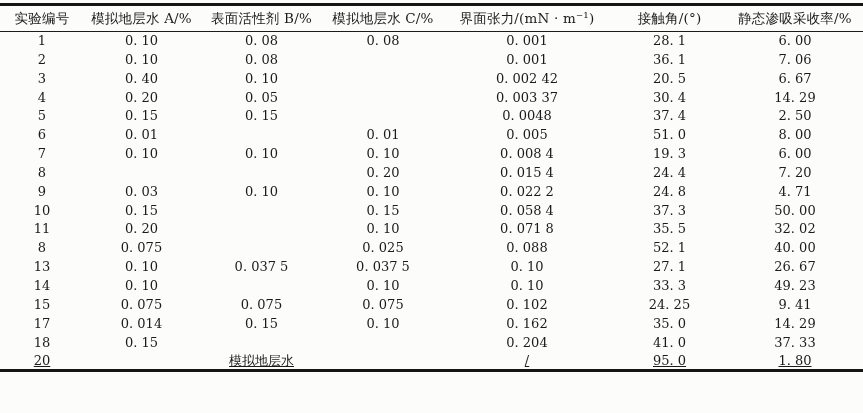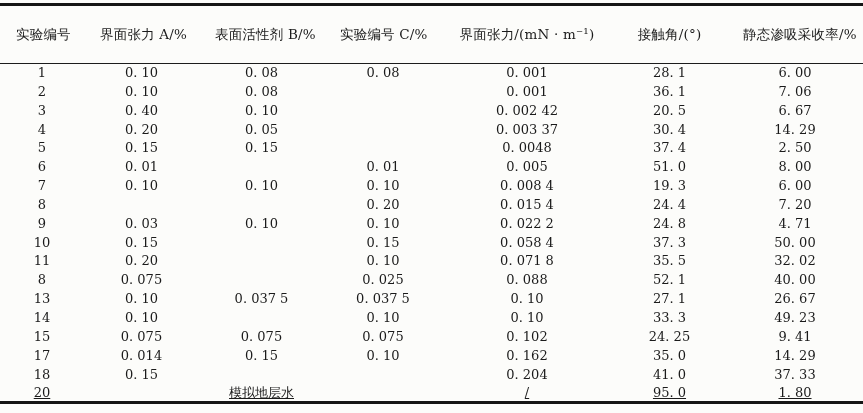--- a/index.html
+++ b/index.html
@@ -21,21 +21,21 @@
     width: 863px;
     border-collapse: collapse;
     table-layout: fixed;
     border-top: 3px solid #151515;
     border-bottom: 3px solid #151515;
   }
   thead th {
     font-weight: normal;
     font-size: 13.5px;
     height: 25px;
-    padding: 16px;
+    padding: 0;
     text-align: center;
     vertical-align: middle;
     border-bottom: 1.5px solid #1c1c1c;
     white-space: nowrap;
     letter-spacing: 0.2px;
   }
   tbody td {
     font-size: 13px;
     height: 18.85px;
     line-height: 18.85px;
@@ -60,23 +60,23 @@
       <col style="width:115px">
       <col style="width:125px">
       <col style="width:118px">
       <col style="width:170px">
       <col style="width:115px">
       <col style="width:136px">
     </colgroup>
     <thead>
       <tr>
           <th>实验编号</th>
-          <th>界面张力 A/%</th>
+          <th>模拟地层水 A/%</th>
           <th>表面活性剂 B/%</th>
-          <th>实验编号 C/%</th>
+          <th>模拟地层水 C/%</th>
           <th>界面张力/(mN · m⁻¹)</th>
           <th>接触角/(°)</th>
           <th>静态渗吸采收率/%</th>
         </tr>
     </thead>
     <tbody>
         <tr>
           <td>1</td>
           <td>0. 10</td>
           <td>0. 08</td>

